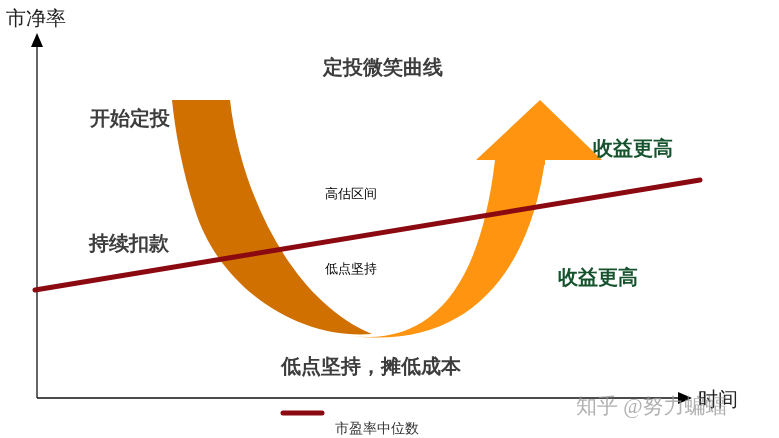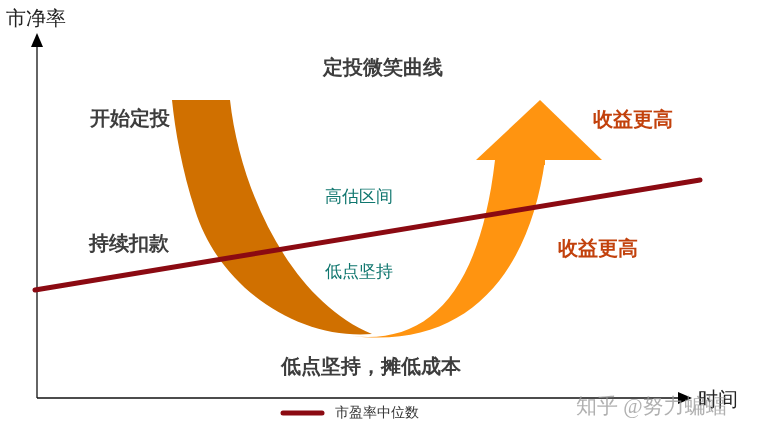--- a/index.html
+++ b/index.html
@@ -1,22 +1,22 @@
 <!DOCTYPE html>
 <html><head>
   <meta charset="utf-8">
   <style>
     html, body { margin:0; padding:0; background:#ffffff; }
     body { width:779px; height:438px; position:relative; overflow:hidden;
            font-family:"DejaVu Sans", sans-serif; }
     svg.stage { position:absolute; left:0; top:0; }
     .lbl { position:absolute; white-space:nowrap; }
     .bold-gray { font-weight:bold; color:#3d3d3d; font-size:20px; }
-    .bold-red { font-weight:bold; color:#c2410c; font-size:20px; }
-    .serif-brown { font-family:"DejaVu Serif", serif; color:#0f766e; font-size:17px; }
+    .bold-red { font-weight:bold; color:#14532d; font-size:20px;margin-top:29px; }
+    .serif-brown { font-family:"DejaVu Serif", serif; color:#000000; font-size:13px; }
     .axis-lbl { font-family:"DejaVu Serif", serif; color:#222; font-size:20px; }
     .legend-lbl { font-family:"DejaVu Serif", serif; color:#333; font-size:14px; }
     .watermark { font-family:"DejaVu Sans", sans-serif; color:rgba(150,150,150,0.75); font-size:21px; }
   </style>
 </head>
 <body>
 
 <svg class="stage" width="779" height="438" viewBox="0 0 779 438">
   <defs>
     <linearGradient id="smileGrad" x1="0" y1="0" x2="1" y2="0">
@@ -57,15 +57,15 @@
 <div class="lbl bold-gray" style="left:62px; top:105px;margin-left:28px;">开始定投</div>
 <div class="lbl bold-gray" style="left:89px; top:230px;">持续扣款</div>
 <div class="lbl bold-gray" style="left:281px; top:353px;">低点坚持，摊低成本</div>
 
 <div class="lbl bold-red" style="left:593px; top:106px;">收益更高</div>
 <div class="lbl bold-red" style="left:558px; top:235px;">收益更高</div>
 
 <div class="lbl serif-brown" style="left:325px; top:185px;">高估区间</div>
 <div class="lbl serif-brown" style="left:325px; top:260px;">低点坚持</div>
 
-<div class="lbl legend-lbl" style="left:335px; top:404px;">市盈率中位数</div>
+<div class="lbl legend-lbl" style="left:335px; top:420px;">市盈率中位数</div>
 
 <div class="lbl watermark" style="left:576px; top:392px;font-family:Liberation Serif, serif;">知乎 @努力蝙蝠</div>
 
 </body></html>

